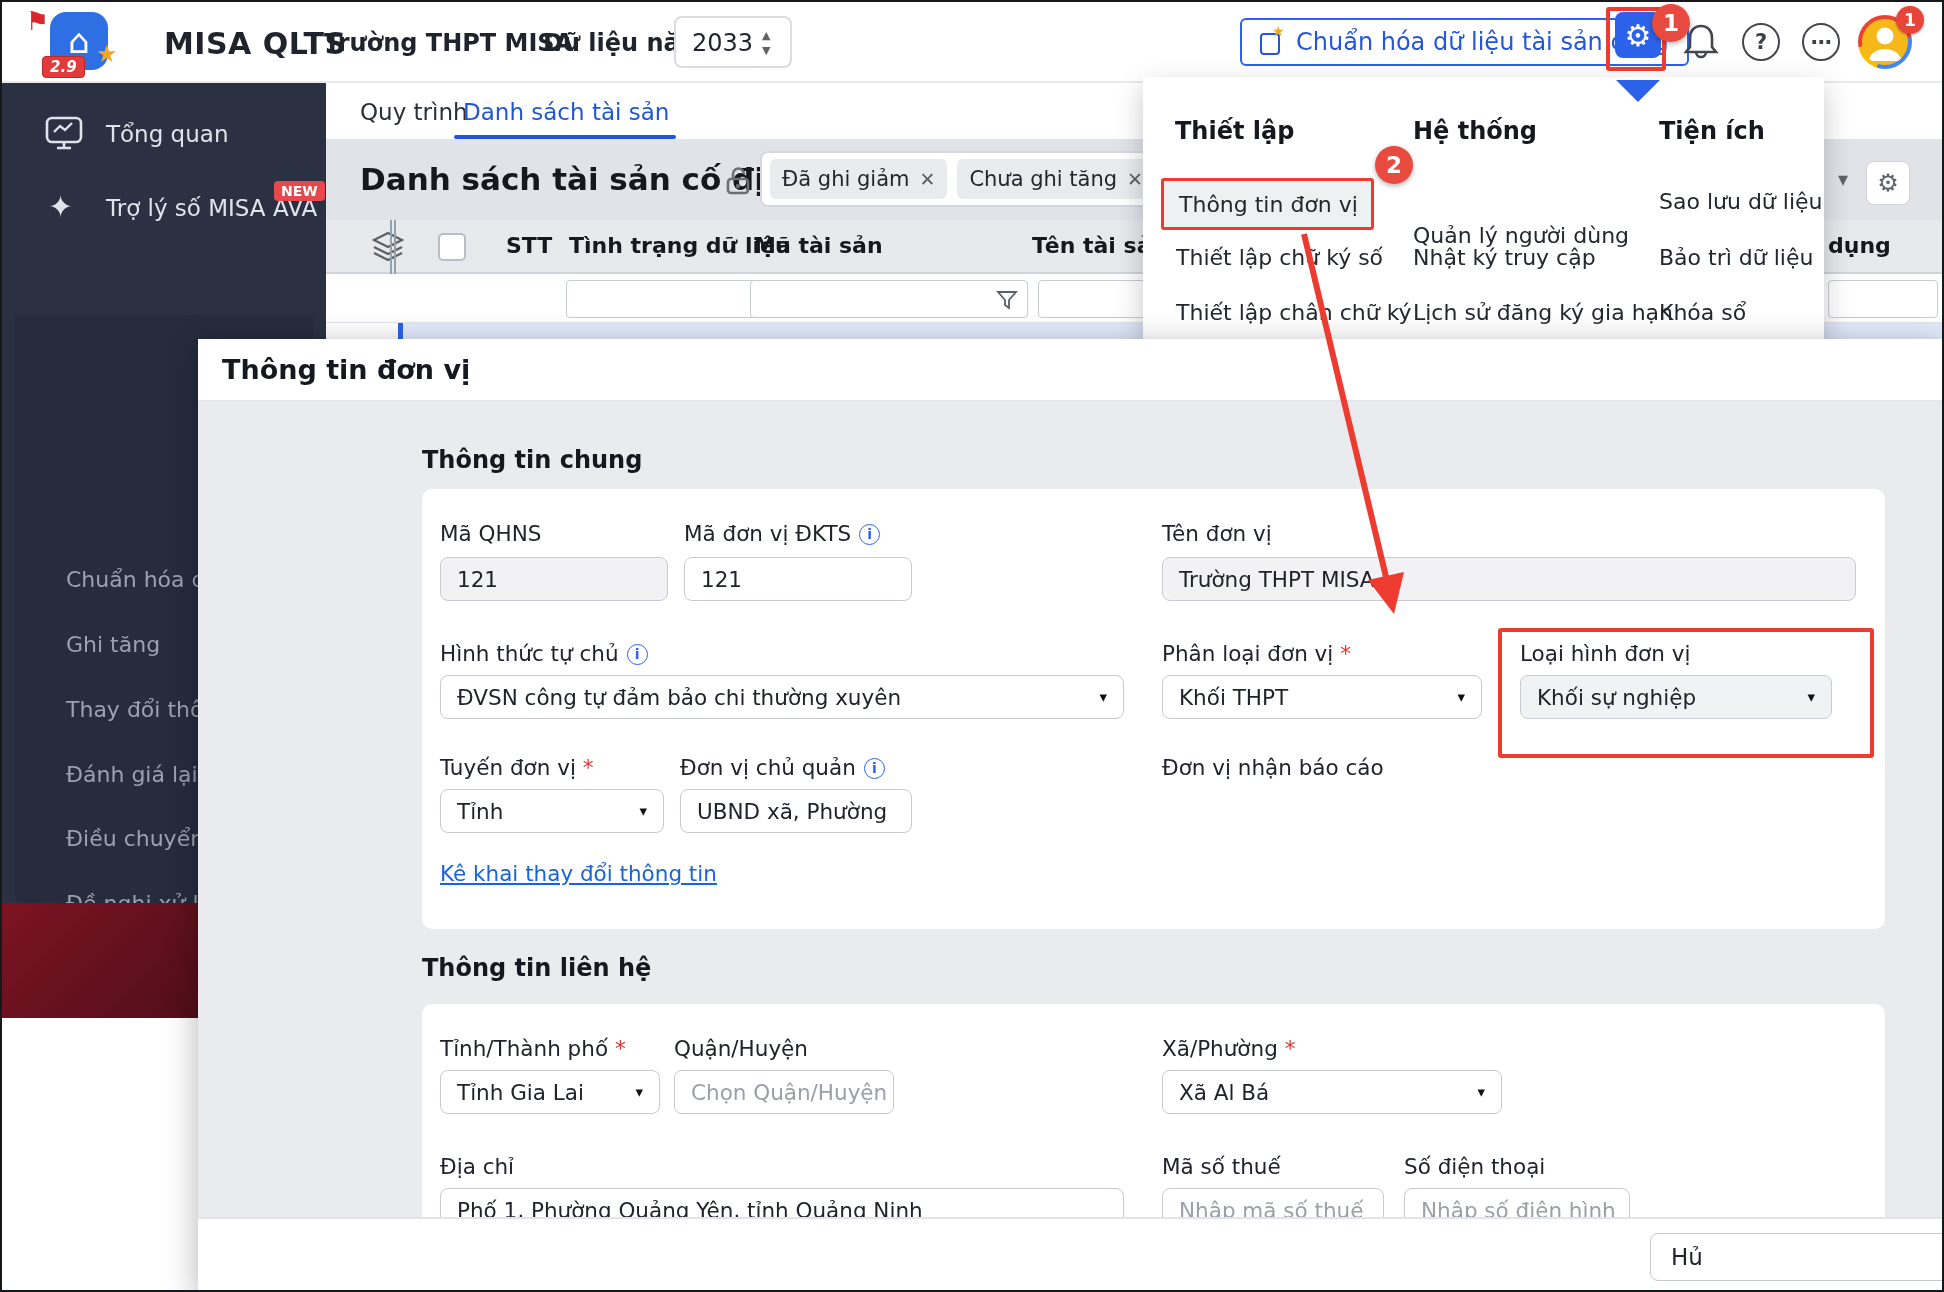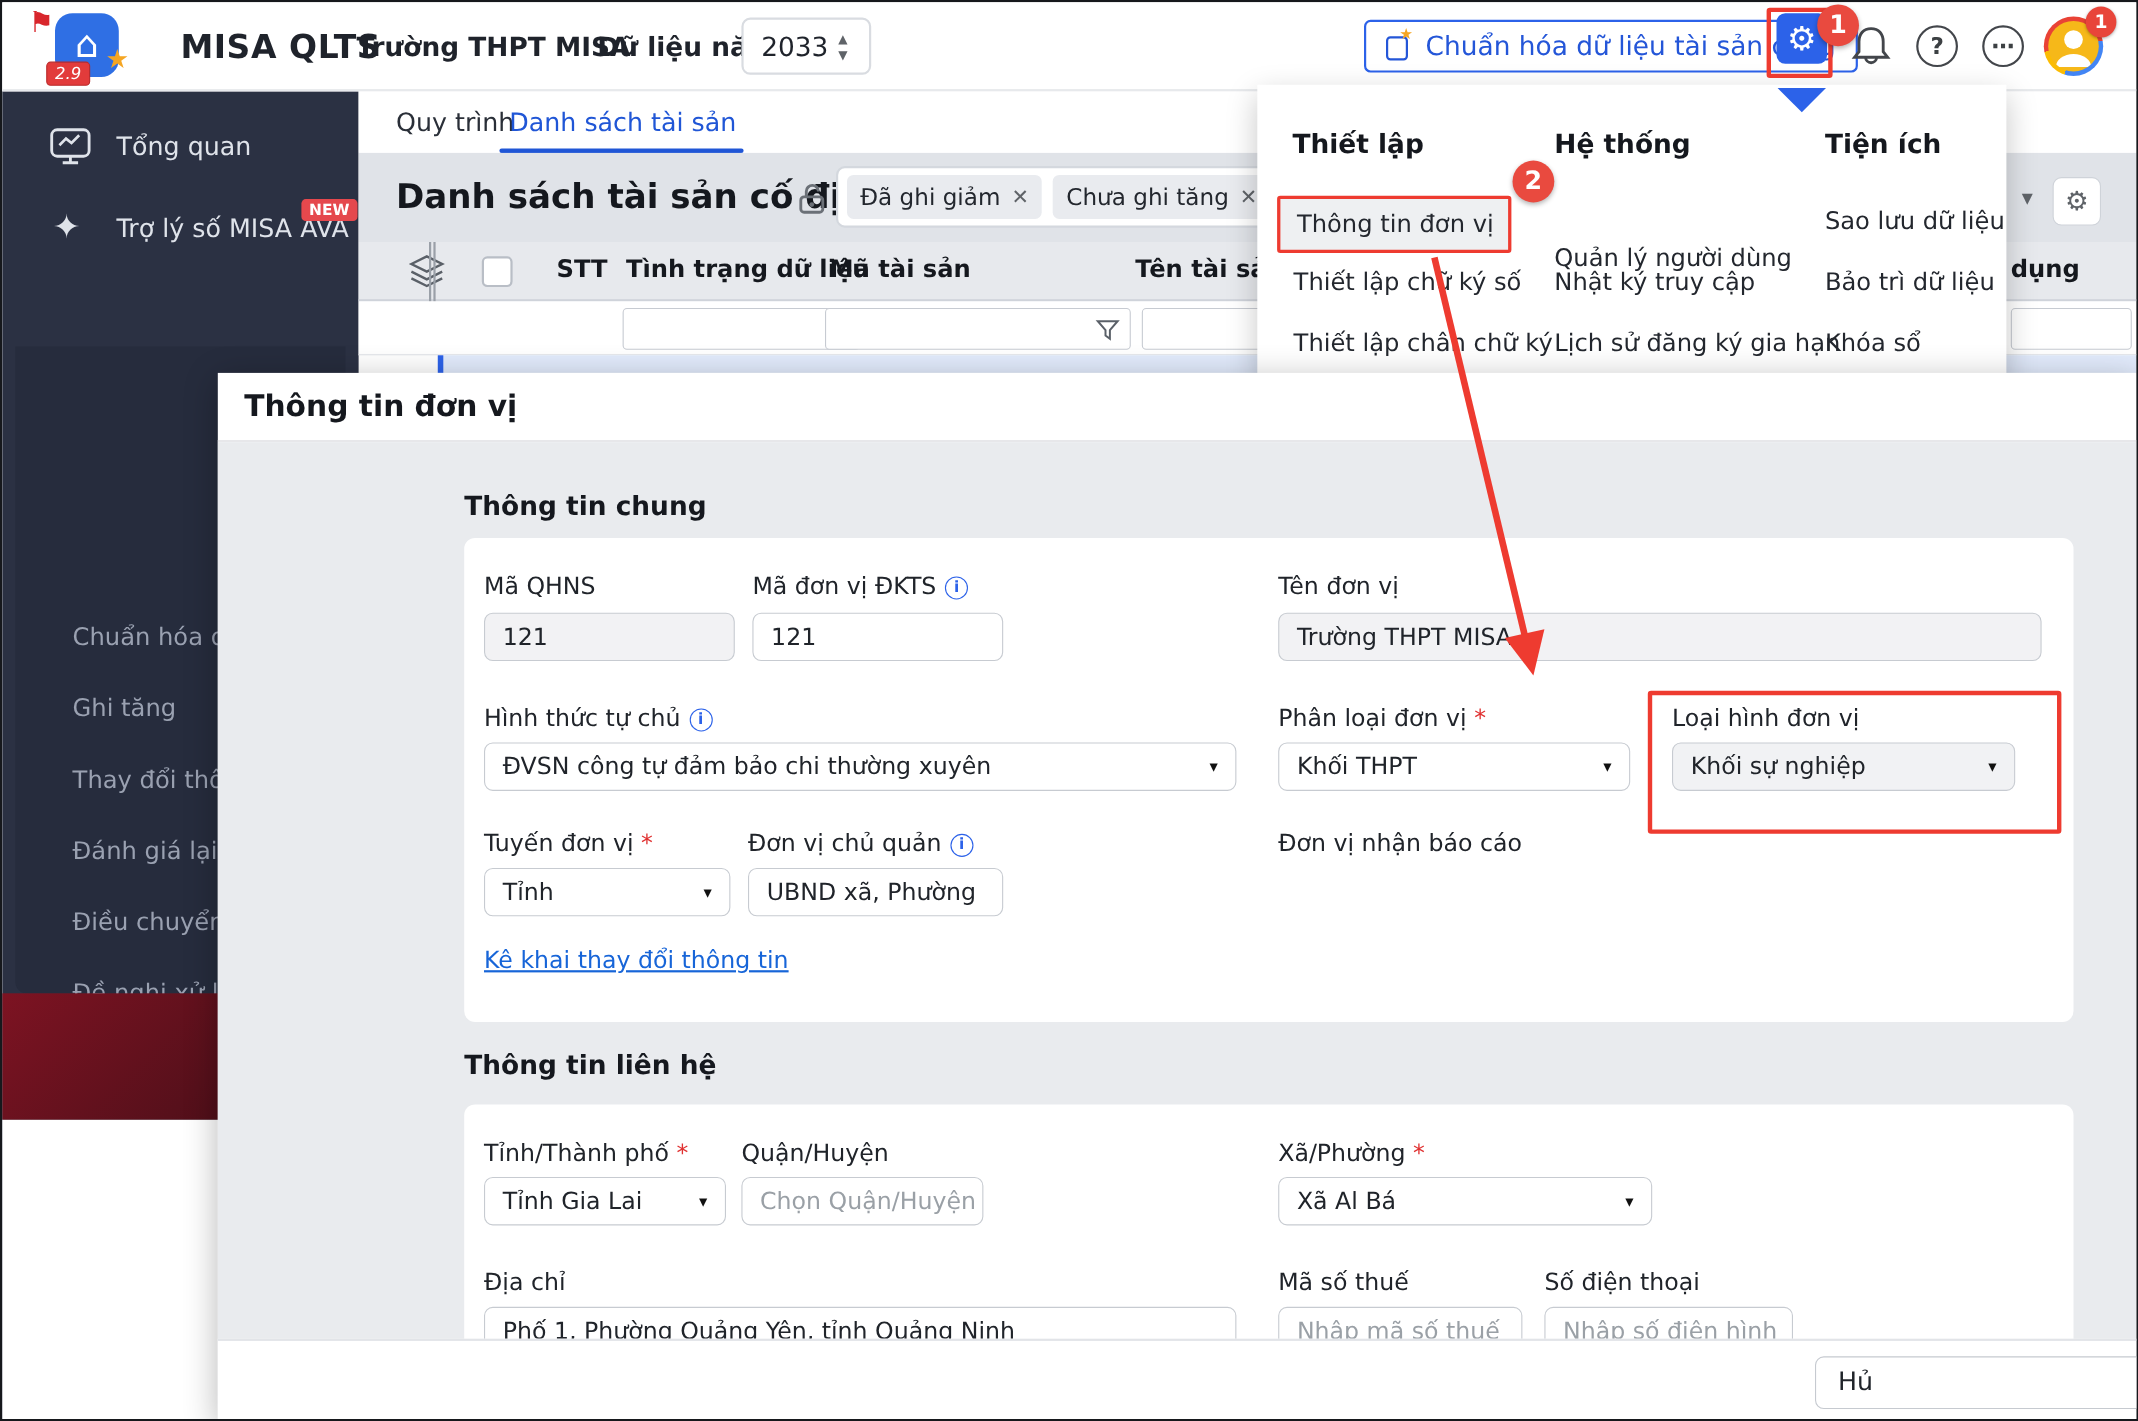--- a/index.html
+++ b/index.html
@@ -24,21 +24,21 @@
   .circ { width:38px; height:38px; border-radius:50%; border:2.5px solid #43464b; color:#3c4043;
           display:flex; align-items:center; justify-content:center; font-size:21px; font-weight:700; }
   .avatar-ring { width:54px; height:54px; border-radius:50%;
        background:conic-gradient(#e94235 0 22%, #4285f4 22% 55%, #fbbc04 55% 72%, #e94235 72% 100%);
        display:flex; align-items:center; justify-content:center; }
   .avatar-in { width:46px; height:46px; border-radius:50%; background:#f6b819; overflow:hidden; position:relative; }
   .badge-red { background:#e8453a; color:#fff; border-radius:50%; display:flex; align-items:center; justify-content:center;
                font-weight:700; box-shadow:0 1px 3px rgba(0,0,0,.35); }
   .logo-sq { width:58px; height:58px; background:#2f6fe4; border-radius:16px; color:#fff;
              display:flex; align-items:center; justify-content:center; font-size:34px; }
-  .ribbon { background:#e23b3b; color:#fff; font-size:15px; font-weight:400; font-style:italic;
+  .ribbon { background:#e23b3b; color:#fff; font-size:15px; font-weight:700; font-style:italic;
             border-radius:4px; padding:1px 7px; border:1px solid #b92b2b; }
 
   
   .sidebar { left:0; top:81px; width:324px; height:1211px; background:#2b3143; z-index:1; }
   .side-item { color:#dfe3ea; font-size:23px; }
   .side-sub { color:#9aa1b1; font-size:22px; }
   .active-item { background:#2c62e9; border-radius:10px; color:#fff; font-weight:700; }
   .newbadge { background:#e5484d; color:#fff; font-size:14px; font-weight:700; border-radius:4px; padding:2px 7px; }
   .submenu { background:#262c3d; border-radius:0 0 10px 10px; }
   .sideband { background:linear-gradient(135deg,#7d1322,#57101b 60%,#3f0b13); }

